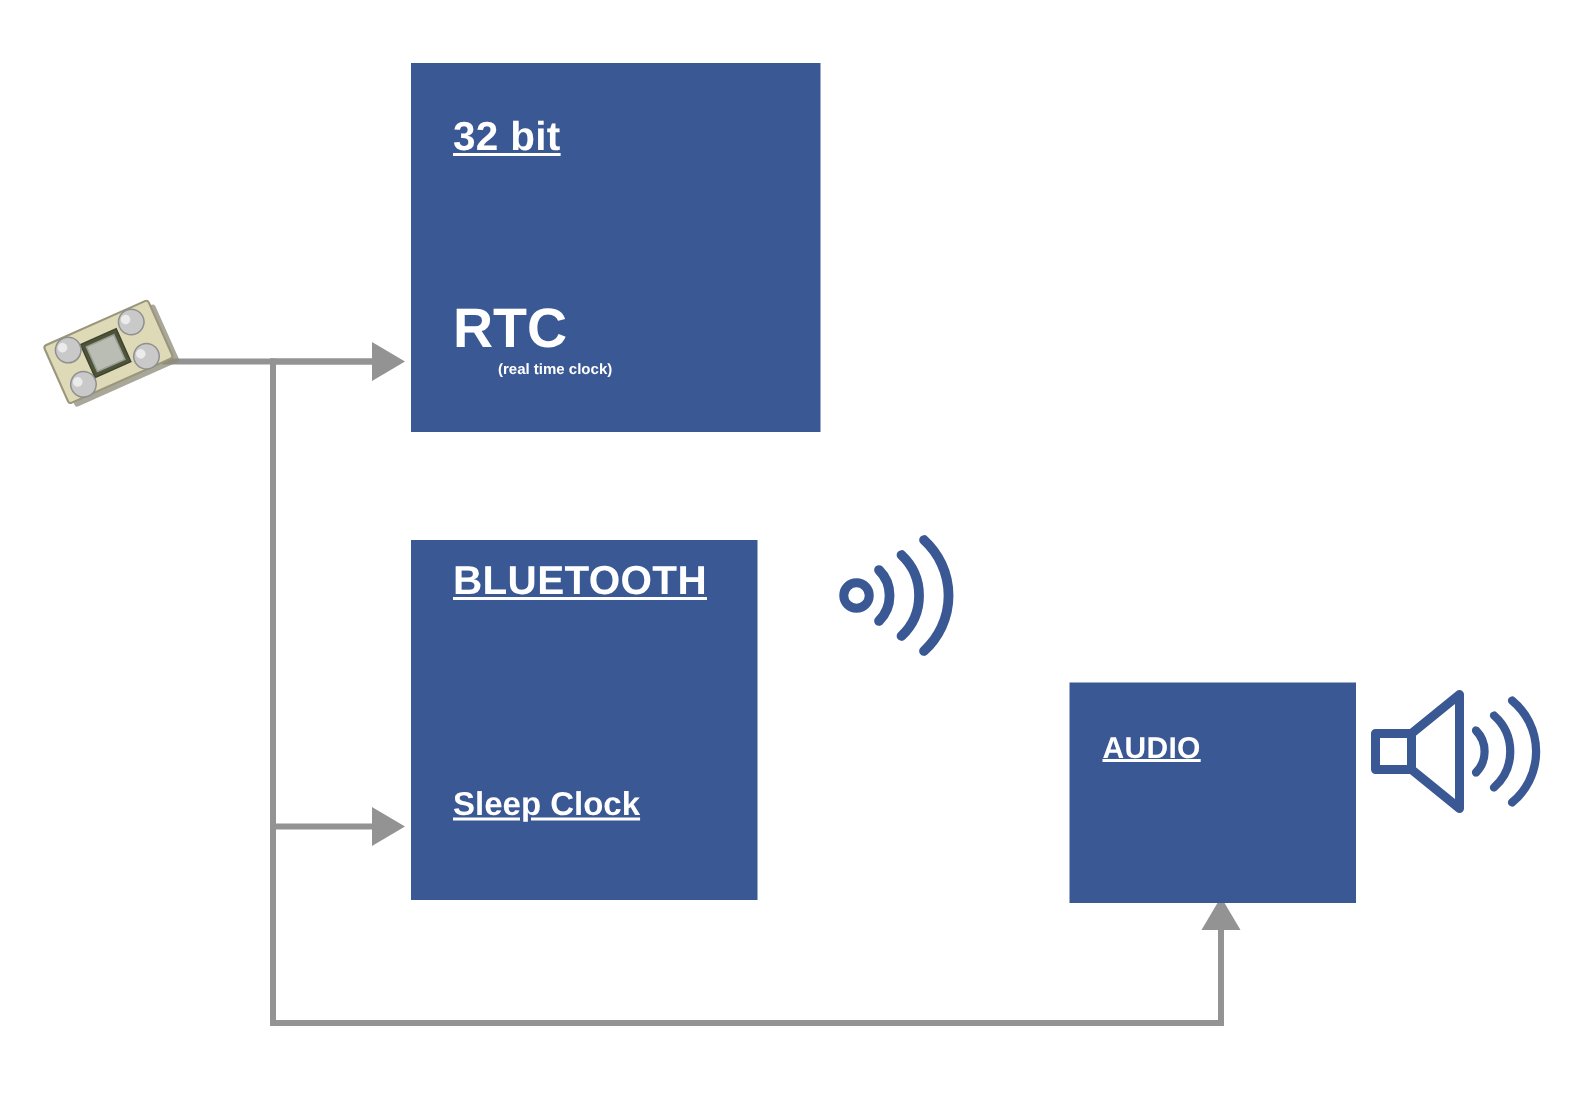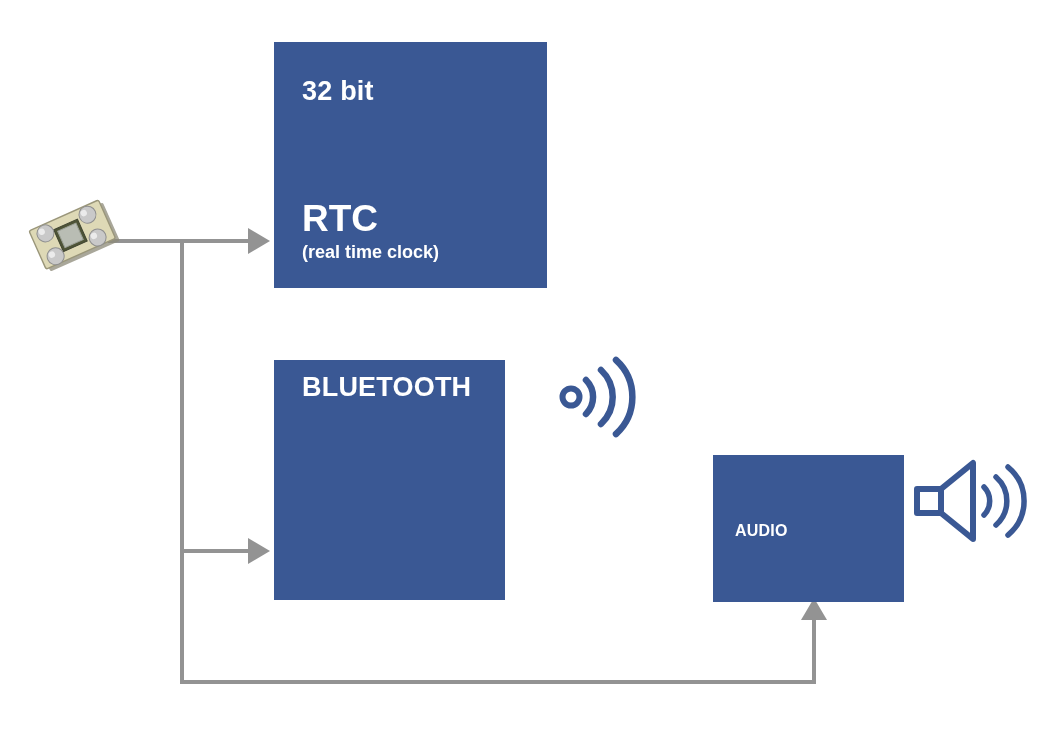--- a/index.html
+++ b/index.html
@@ -22,41 +22,42 @@
   .block {
     position: absolute;
     background: #3a5894;
     color: #ffffff;
     box-sizing: border-box;
   }
   .block-line {
     font-weight: bold;
     line-height: 1.18;
     white-space: pre;
+    text-decoration: underline;
   }
 
   
   #block-processor { left: 274px; top: 42px; width: 273px; height: 246px; }
   #block-processor .grp-main { position: absolute; left: 28px; top: 34px; }
   #block-processor .grp-main .block-line { font-size: 27px; letter-spacing: .2px; }
   #block-processor .grp-sub  { position: absolute; left: 28px; top: 158px; }
   #block-processor .grp-sub .rtc-title { font-size: 37px; font-weight: bold; line-height: 1.05; }
-  #block-processor .grp-sub .rtc-caption { font-size: 18px; font-weight: bold; line-height: 1.4; margin-top: 1px; }
+  #block-processor .grp-sub .rtc-caption { font-size: 10px; font-weight: bold; line-height: 1.4; margin-top: 1px; margin-left: 30px; }
 
   
   #block-bluetooth { left: 274px; top: 360px; width: 231px; height: 240px; }
   #block-bluetooth .grp-main { position: absolute; left: 28px; top: 12px; }
   #block-bluetooth .grp-main .block-line { font-size: 27px; letter-spacing: .2px; }
   #block-bluetooth .grp-sub  { position: absolute; left: 28px; top: 163px; }
   #block-bluetooth .grp-sub .block-line { font-size: 22px; }
 
   
   #block-audio { left: 713px; top: 455px; width: 191px; height: 147px; }
   #block-audio .grp-main { position: absolute; left: 22px; top: 33px; }
-  #block-audio .grp-main .block-line { font-size: 16px; letter-spacing: .2px; margin-top: 34px; }
+  #block-audio .grp-main .block-line { font-size: 20px; letter-spacing: .2px; }
 
   
   .wire {
     position: absolute;
     background: #939393;
   }
   .wire-h { height: 4px; }
   .wire-v { width: 4px; }
 
   .arrow-head {
@@ -138,20 +139,23 @@
     <div class="grp-sub">
       <div class="rtc-title">RTC</div>
       <div class="rtc-caption">(real time clock)</div>
     </div>
   </div>
 
   <div class="block" id="block-bluetooth">
     <div class="grp-main">
       <div class="block-line">BLUETOOTH</div>
     </div>
+    <div class="grp-sub">
+      <div class="block-line">Sleep Clock</div>
+    </div>
   </div>
 
   <div id="bt-signal-icon">
     <svg width="92" height="90" viewBox="0 0 92 90" xmlns="http://www.w3.org/2000/svg">
       <g fill="none" stroke="#3a5894" stroke-width="6.5" stroke-linecap="round">
         <circle cx="19" cy="45" r="8.5" stroke-width="6"></circle>
         <path d="M34 28 A 24 24 0 0 1 34 62"></path>
         <path d="M49 18 A 37 37 0 0 1 49 72"></path>
         <path d="M64 8 A 50 50 0 0 1 64 82"></path>
       </g>

